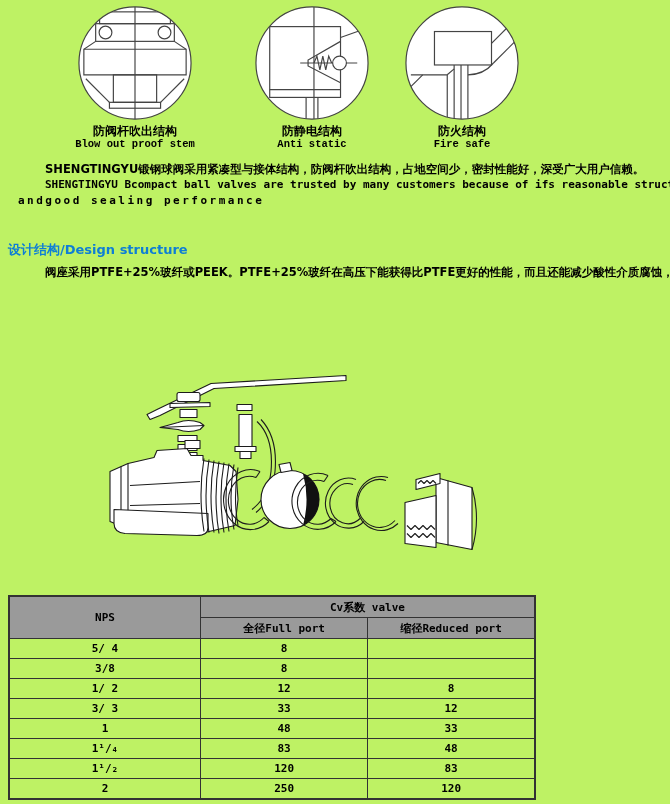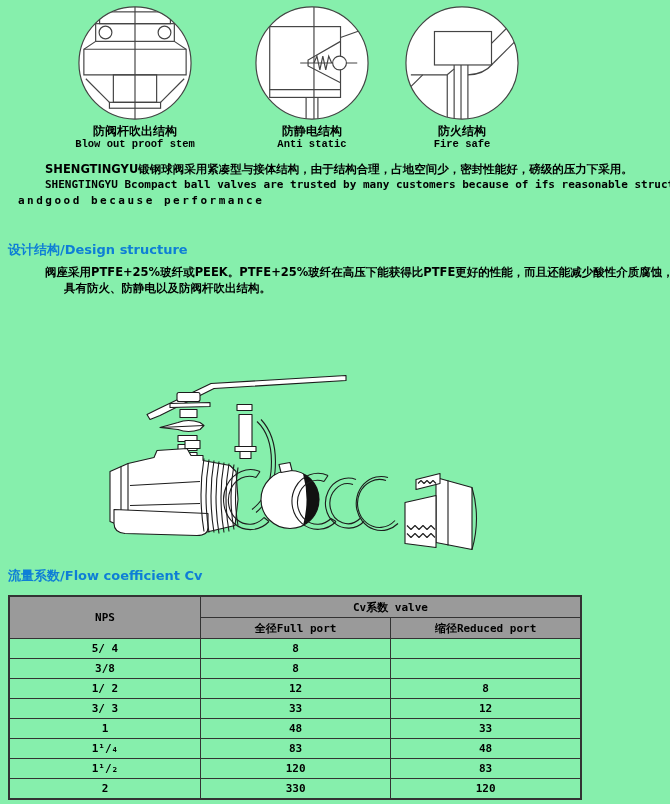--- a/index.html
+++ b/index.html
@@ -1,16 +1,16 @@
 <!DOCTYPE html>
 <html><head>
 <meta charset="utf-8">
 <style>
   html,body{margin:0;padding:0;background:#fff;}
-  .page{position:relative;width:670px;height:804px;background:#86efac;overflow:hidden;
+  .page{position:relative;width:670px;height:804px;background:#bef264;overflow:hidden;
         font-family:"DejaVu Sans",sans-serif;color:#000;}
   
   .figure{position:absolute;top:4px;width:160px;display:flex;flex-direction:column;align-items:center;}
   .fig-1{left:55px}.fig-2{left:232px}.fig-3{left:382px}
   .figure svg{width:118px;height:118px;}
   .fig-label-cn{margin-top:3px;font-size:12px;font-weight:700;line-height:13px;}
   .fig-label-en{font-size:10.5px;font-weight:700;line-height:12px;
                 font-family:Liberation Mono, monospace;}
   
   .intro{position:absolute;top:161px;left:8px;width:660px;font-size:11.5px;font-weight:700;line-height:16px;}
@@ -21,21 +21,21 @@
   .sec-heading{position:absolute;left:8px;font-size:13px;font-weight:700;color:#0e7ed6;}
   .h-design{top:241px}.h-flow{top:567px}
   
   .design-para{position:absolute;top:264px;left:8px;width:660px;font-size:11.5px;font-weight:700;line-height:16px;}
   .design-para .l1{padding-left:37px;white-space:nowrap;}
   .design-para .l2{white-space:nowrap;}
   .design-para .l3{padding-left:56px;white-space:nowrap;}
   
   .exploded{position:absolute;top:358px;left:100px;width:390px;height:198px;}
   
-  .cv-table{position:absolute;top:595px;left:8px;width:574px;border-collapse:collapse;
+  .cv-table{position:absolute;top:595px;left:8px;width:528px;border-collapse:collapse;
             table-layout:fixed;border:2px solid #333;
             font-family:"DejaVu Sans Mono","DejaVu Sans",monospace;}
   .cv-table th,.cv-table td{border:1px solid #333;font-size:11px;font-weight:700;
             text-align:center;padding:0;height:19px;}
   .cv-table th{background:#9a9a9a;height:20px;}
   .cv-table .col-nps{width:190px;}
 </style>
 </head>
 <body>
 
@@ -117,29 +117,28 @@
           <path d="M66,72 Q82,72 92,60"></path>
           <line x1="8" y1="84" x2="20" y2="72"></line>
         </g>
       </g>
     </svg>
     <div class="fig-label-cn">防火结构</div>
     <div class="fig-label-en">Fire safe</div>
   </div>
 
   <div class="intro">
-    <div class="l1">SHENGTINGYU锻钢球阀采用紧凑型与接体结构，由于结构合理，占地空间少，密封性能好，磅级的压力下采用。</div>
+    <div class="l1">SHENGTINGYU锻钢球阀采用紧凑型与接体结构，防阀杆吹出结构，占地空间少，密封性能好，深受广大用户信赖。</div>
     <div class="l2">SHENGTINGYU Bcompact ball valves are trusted by many customers because of ifs reasonable structures small space-occupation</div>
-    <div class="l3">andgood because performance</div>
+    <div class="l3">andgood sealing performance</div>
   </div>
 
   <div class="sec-heading h-design">设计结构/Design structure</div>
   <div class="design-para">
     <div class="l1">阀座采用PTFE+25%玻纤或PEEK。PTFE+25%玻纤在高压下能获得比PTFE更好的性能，而且还能减少酸性介质腐蚀，通常在800</div>
-    <div class="l3">具有防火、防静电以及防阀杆吹出结构。</div>
   </div>
 
   <svg class="exploded" viewBox="0 0 390 195">
     <g fill="none" stroke="#1c1c1c" stroke-width="1.1" stroke-linejoin="round">
 
       <path fill="#fff" d="M47,55 L57,50 L111,24 L246,16 L246,21 L114,29 L60,56 L50,60 Z"></path>
 
       <rect x="77" y="33" width="23" height="9" rx="2" fill="#fff"></rect>
       <path fill="#fff" d="M70,44 L110,43 L110,47 L70,48 Z"></path>
       <rect x="80" y="50" width="17" height="8" fill="#fff"></rect>
@@ -197,21 +196,20 @@
       <path d="M348,121 L348,186"></path>
       <path d="M372,128 Q381,159 372,190"></path>
       <path fill="#fff" d="M305,143 L336,136 L336,188 L305,184 Z"></path>
       <path d="M307,166 l4,4 l4,-4 l4,4 l4,-4 l4,4 l4,-4 l4,4"></path>
       <path d="M307,174 l4,4 l4,-4 l4,4 l4,-4 l4,4 l4,-4 l4,4"></path>
       <path fill="#fff" d="M316,120 L340,114 L340,124 L316,130 Z"></path>
       <path d="M318,124 l3,-3 l3,3 l3,-3 l3,3 l3,-3 l3,3"></path>
     </g>
   </svg>
 
-  <div class="sec-heading h-flow">流量系数/Flow coefficient Cv</div>
 
   <table class="cv-table">
     <thead>
       <tr>
         <th rowspan="2" class="col-nps">NPS</th>
         <th colspan="2">Cv系数 valve</th>
       </tr>
       <tr>
         <th>全径Full port</th>
         <th>缩径Reduced port</th>
@@ -248,19 +246,19 @@
           <td>83</td>
           <td>48</td>
         </tr>
         <tr>
           <td>1¹/₂</td>
           <td>120</td>
           <td>83</td>
         </tr>
         <tr>
           <td>2</td>
-          <td>330</td>
+          <td>250</td>
           <td>120</td>
         </tr>
       </tbody>
   </table>
 
 </div>
 
 </body></html>

